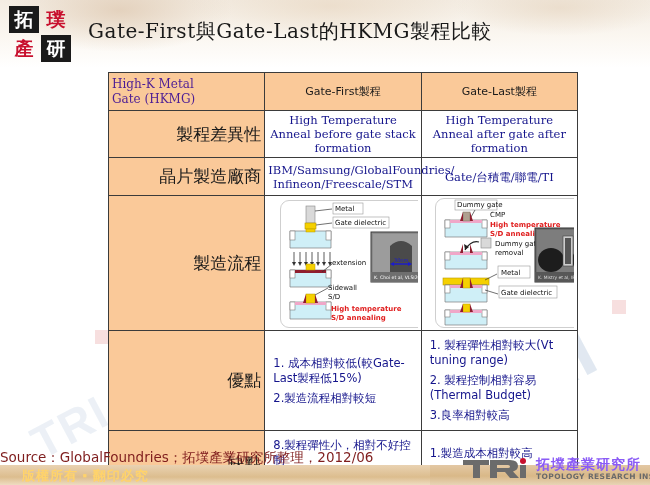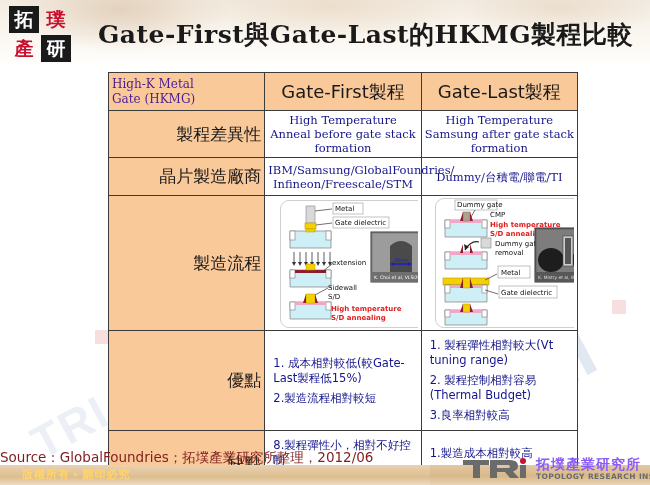--- a/index.html
+++ b/index.html
@@ -67,24 +67,24 @@
   .lc1 { left: 0;  top: 0;  background: #1a1a1a; color: #ffffff; }
   .lc2 { left: 32px; top: 0;  background: transparent; color: #c8102e; }
   .lc3 { left: 0;  top: 29px; background: transparent; color: #c8102e; }
   .lc4 { left: 32px; top: 29px; background: #1a1a1a; color: #ffffff; }
 
   
   .title {
     position: absolute;
     left: 88px; top: 18px;
     width: 545px;
-    text-align: right;
+    text-align: left;
     font-family: "DejaVu Serif", "Liberation Serif", serif;
-    font-weight: bold;
-    font-size: 25px;
+    font-weight: normal;
+    font-size: 20px;
     color: #1a1a1a;
     letter-spacing: .5px;
     white-space: nowrap;
   }
 
   
   .tbl {
     position: absolute;
     left: 108px; top: 72px;
     width: 470px; height: 368px;
@@ -112,21 +112,21 @@
     font-family: "DejaVu Serif", "Liberation Serif", serif;
     font-size: 12px;
     color: #4c1d95;
     line-height: 15px;
     margin-top: 41px;
   }
   .c-head {
     background: #fac999 !important;
     text-align: center;
     font-family: "DejaVu Sans", sans-serif;
-    font-size: 18px;
+    font-size: 11px;
     color: #1a1a1a;
   }
   .c-serif {
     text-align: center;
     font-family: "DejaVu Serif", "Liberation Serif", serif;
     font-size: 11.5px;
     line-height: 14px;
     color: #15158c;
     margin-left: 28px;
   }
@@ -184,22 +184,22 @@
   }
   .footer-bar::before {
     content: "";
     position: absolute; left: 0; top: 0;
     width: 430px; height: 20px;
     background: linear-gradient(180deg, #e9d2b2 0%, #dcbd8e 60%, #eedcc2 100%);
   }
   .copyright {
     position: absolute;
     left: 22px; top: 467px;
-    font-family: Liberation Serif, serif;
-    font-size: 11px;
+    font-family: Liberation Sans, sans-serif;
+    font-size: 13px;
     font-weight: bold;
     color: #ffd36b;
     letter-spacing: 1px;
     white-space: nowrap;
   }
 
   
   .tri-logo {
     position: absolute;
     left: 462px; top: 457px;
@@ -261,27 +261,27 @@
           <span>High-K Metal</span><br>
           <span>Gate (HKMG)</span>
         </td>
         <td class="c-head">Gate-First製程</td>
         <td class="c-head">Gate-Last製程</td>
       </tr>
 
       <tr class="row-2">
         <td class="c-label">製程差異性</td>
         <td class="c-serif">High Temperature Anneal before gate stack formation</td>
-        <td class="c-serif">High Temperature Samsung after gate stack formation</td>
+        <td class="c-serif">High Temperature Anneal after gate after formation</td>
       </tr>
 
       <tr class="row-3">
         <td class="c-label">晶片製造廠商</td>
         <td class="c-serif">IBM/Samsung/GlobalFoundries/ Infineon/Freescale/STM</td>
-        <td class="c-serif">Dummy/台積電/聯電/TI</td>
+        <td class="c-serif">Gate/台積電/聯電/TI</td>
       </tr>
 
       <tr class="row-4">
         <td class="c-label">製造流程</td>
 
         <td class="c-diagram">
           <div class="diagram-wrap">
             <div class="diagram-card dg-left"></div>
             <svg class="dg" width="175" height="130" viewBox="0 0 175 130">
 

